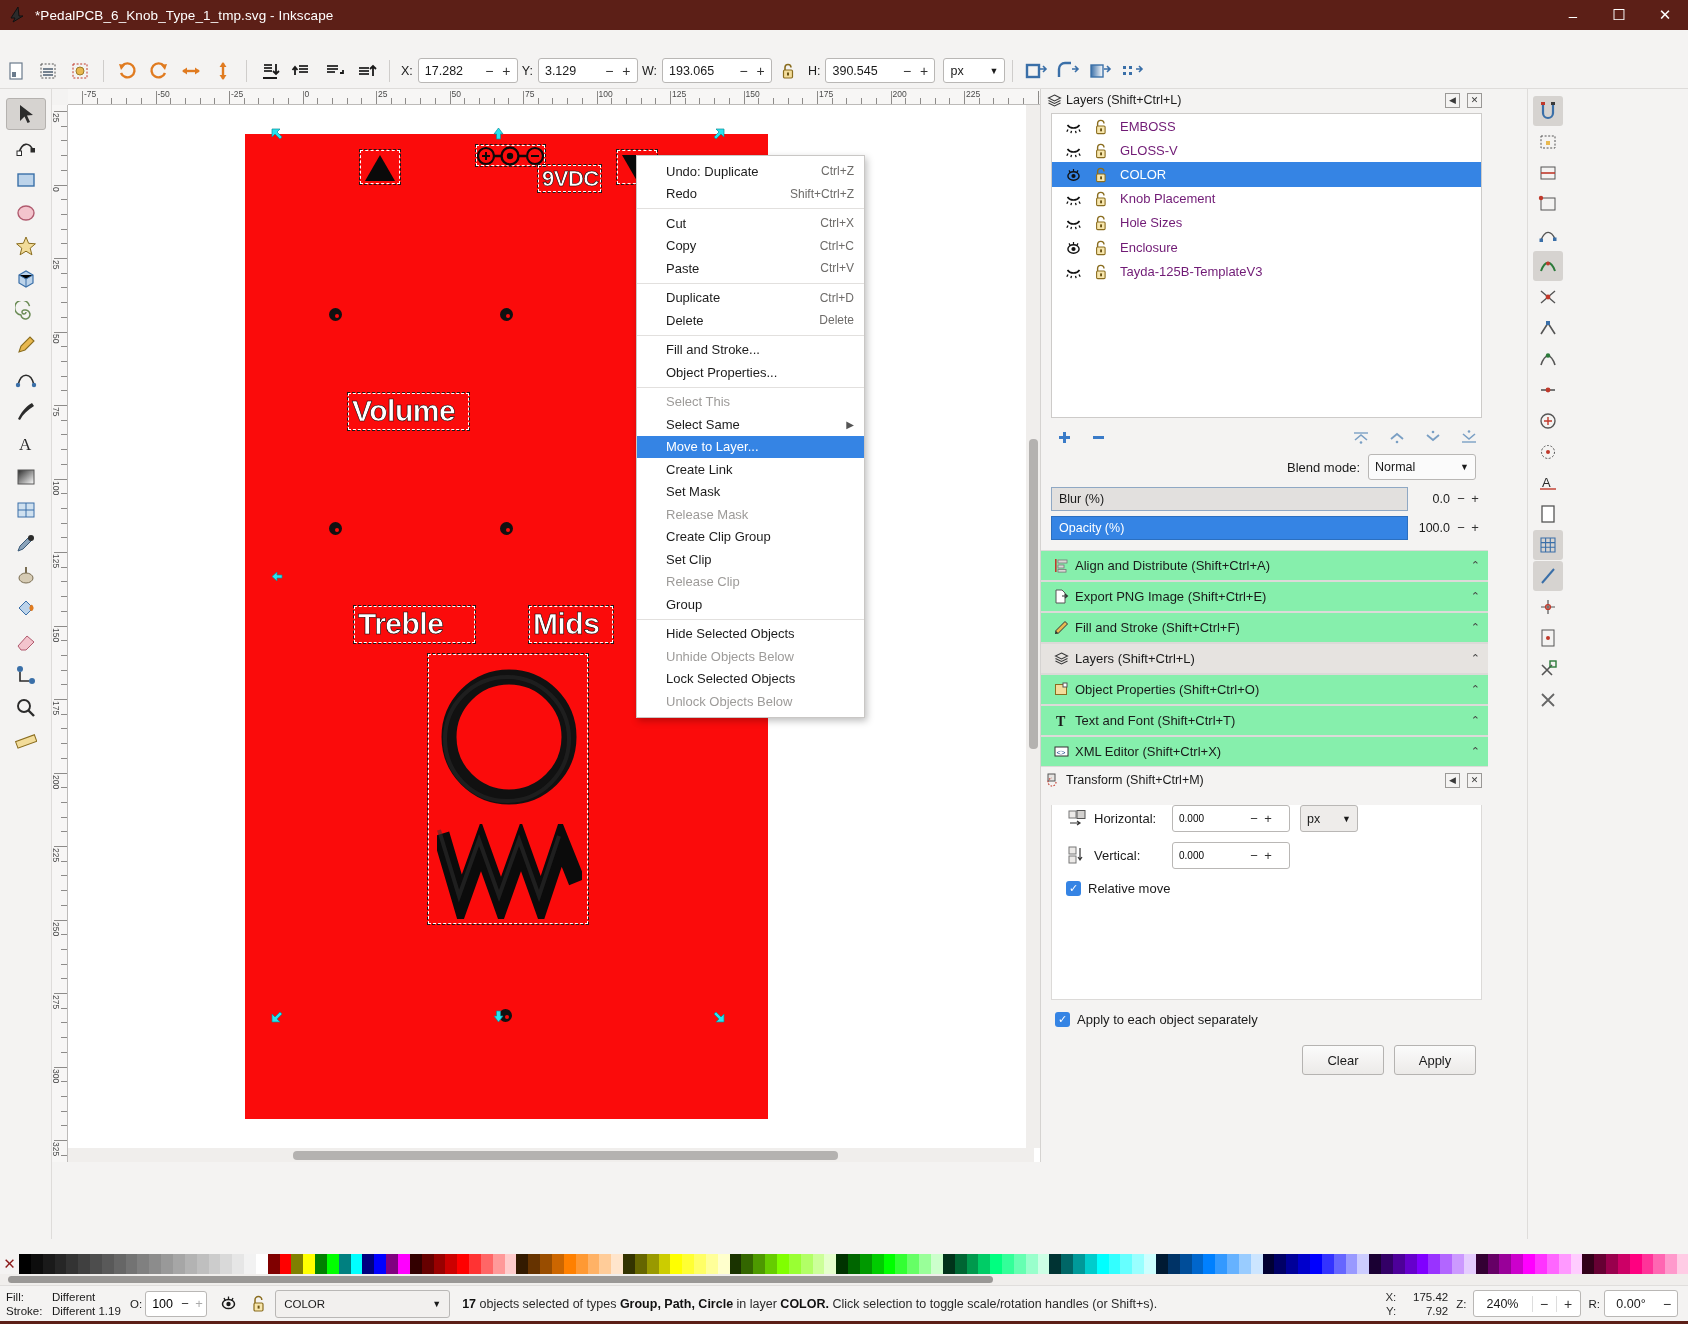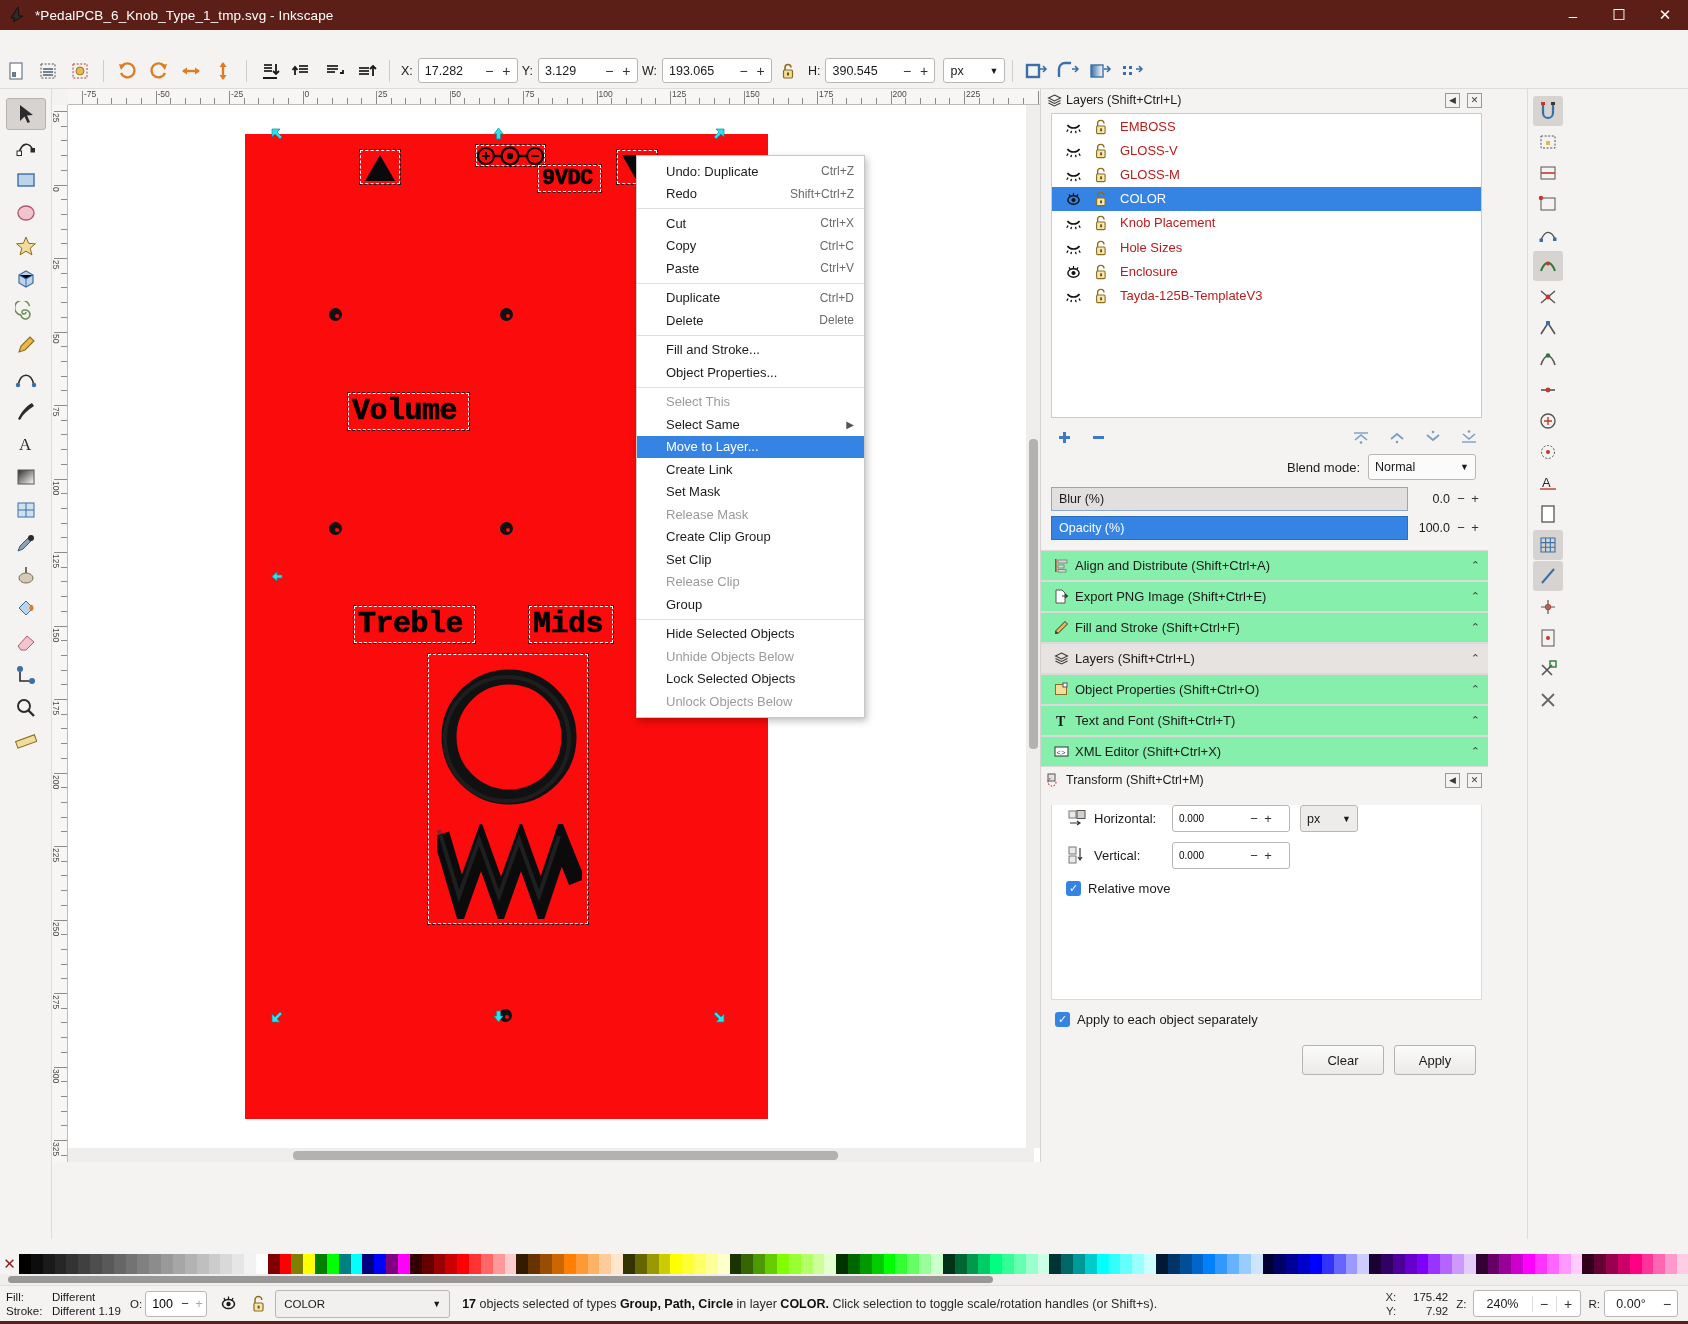--- a/index.html
+++ b/index.html
@@ -121,22 +121,22 @@
   .arrowh { position: absolute; width: 13px; height: 13px; }
   .knobhole {
     position: absolute; width: 13px; height: 13px; border-radius: 50%;
     background: #111; border: 2px solid #111;
   }
   .knobhole::after {
     content: ""; position: absolute; left: 3.5px; top: 3.5px;
     width: 4px; height: 4px; border-radius: 50%; background: #fb0b0b;
   }
   .ptext {
-    position: absolute; font-family: Liberation Mono, monospace;
-    font-weight: bold; color: #000000; letter-spacing: -0.5px;
+    position: absolute; font-family: Liberation Sans, sans-serif;
+    font-weight: bold; color: #ffffff; letter-spacing: -0.5px;
     -webkit-text-stroke: 0.6px #000;
   }
 
   
   .ctxmenu {
     position: absolute; left: 636px; top: 155px; width: 229px;
     background: #ffffff; border: 1px solid #c9c7c5;
     box-shadow: 2px 3px 7px rgba(0,0,0,.25);
     padding: 4px 0; z-index: 50;
   }
@@ -166,21 +166,21 @@
     width: 15px; height: 15px; border: 1px solid #9a9896;
     display: flex; align-items: center; justify-content: center;
     font-size: 9px; color: #3a3a3a; background: #f4f3f2;
   }
   .layerlist {
     margin: 2px 6px 0 10px; height: 305px; background: #ffffff;
     border: 1px solid #cdcbc9; overflow: hidden;
   }
   .layerrow {
     height: 24.2px; display: flex; align-items: center;
-    padding-left: 8px; font-size: 13px; color: #b91c1c;
+    padding-left: 8px; font-size: 13px; color: #701a75;
   }
   .layerrow.sel { background: #3584e4; color: #ffffff; }
   .layerrow .eye { width: 26px; display: flex; justify-content: center; }
   .layerrow .lock { width: 30px; display: flex; justify-content: center; }
   .layerrow .lname { margin-left: 4px; }
 
   .layerbtns {
     display: flex; align-items: center; height: 30px;
     margin: 4px 6px 0 10px;
   }
@@ -1047,36 +1047,20 @@
             </svg>
           </span>
           <span class="lock">
             <svg width="16" height="17" viewBox="0 0 16 17">
               <path d="M4.6 8 V5.6 a3.2 3.2 0 0 1 6.4 0" fill="none" stroke="#8a6d1f" stroke-width="1.4"></path>
               <rect x="3.6" y="8" width="8.5" height="7.6" rx="1.1" fill="#f7e6ad" stroke="#8a6d1f" stroke-width="1.1"></rect>
               <rect x="7.1" y="10.4" width="1.9" height="2.9" fill="#6b5415"></rect>
             </svg>
           </span>
           <span class="lname">GLOSS-V</span>
-        </div>
-        <div class="layerrow">
-          <span class="eye">
-            <svg width="19" height="15" viewBox="0 0 19 15">
-              <path d="M3.5 6 C6 10, 13 10, 15.5 6" fill="none" stroke="#111" stroke-width="1.5"></path>
-              <path d="M4 10.5 l-1.2 2.2 M7.5 11.8 l-.6 2.3 M11.5 11.8 l.6 2.3 M15 10.5 l1.2 2.2" stroke="#111" stroke-width="1.3"></path>
-            </svg>
-          </span>
-          <span class="lock">
-            <svg width="16" height="17" viewBox="0 0 16 17">
-              <path d="M4.6 8 V5.6 a3.2 3.2 0 0 1 6.4 0" fill="none" stroke="#8a6d1f" stroke-width="1.4"></path>
-              <rect x="3.6" y="8" width="8.5" height="7.6" rx="1.1" fill="#f7e6ad" stroke="#8a6d1f" stroke-width="1.1"></rect>
-              <rect x="7.1" y="10.4" width="1.9" height="2.9" fill="#6b5415"></rect>
-            </svg>
-          </span>
-          <span class="lname">GLOSS-M</span>
         </div>
         <div class="layerrow sel">
           <span class="eye">
             <svg width="19" height="15" viewBox="0 0 19 15">
               <ellipse cx="9.5" cy="9" rx="5.6" ry="4.3" fill="none" stroke="#111" stroke-width="1.4"></ellipse>
               <circle cx="9.5" cy="9" r="2.1" fill="#111"></circle>
               <path d="M5 3.4 l1.4 2.4 M9.5 2 V5 M14 3.4 l-1.4 2.4" stroke="#111" stroke-width="1.2"></path>
             </svg>
           </span>
           <span class="lock">

